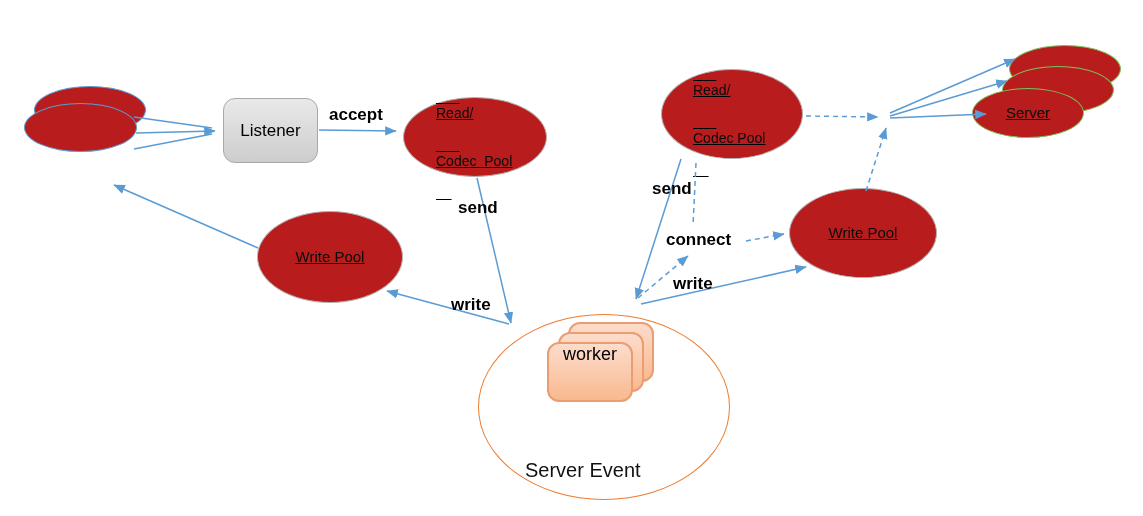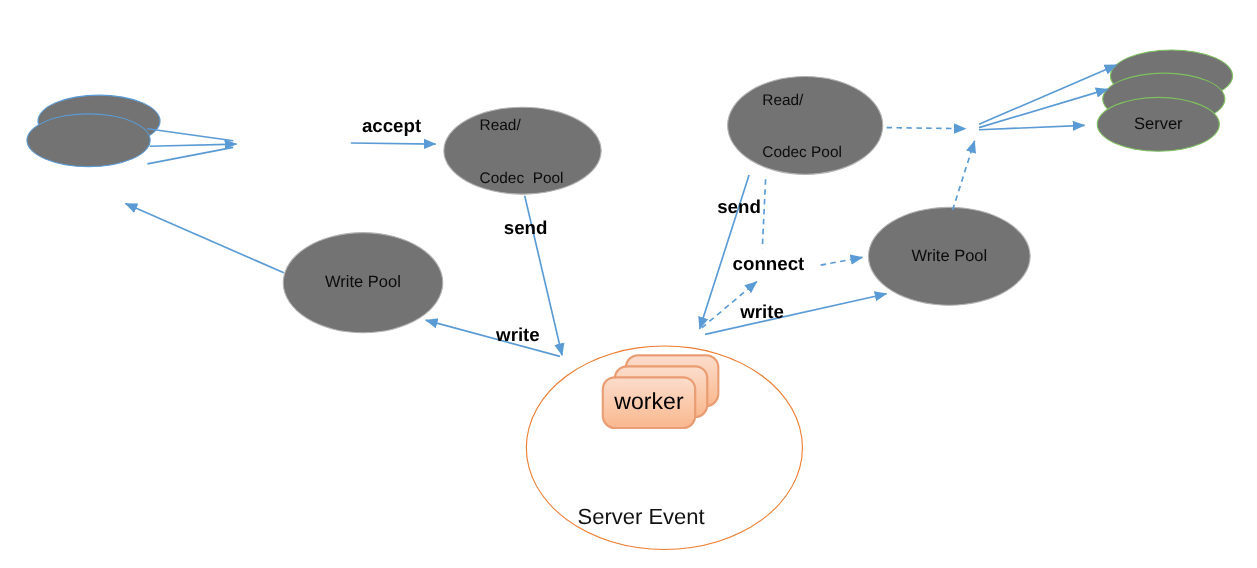--- a/index.html
+++ b/index.html
@@ -1,56 +1,59 @@
 <!DOCTYPE html>
 <html><head>
 <meta charset="utf-8">
 <style>
   html,body{margin:0;padding:0;background:#fff;}
   #canvas{
     position:relative;width:1143px;height:516px;background:#ffffff;overflow:hidden;
     font-family:"Liberation Sans", sans-serif;color:#000;
   }
   .node{position:absolute;display:flex;align-items:center;justify-content:center;box-sizing:border-box;}
-  .ellipse{border-radius:50%;background:#737373;}
+  .ellipse{border-radius:50%;background:#b91c1c;text-decoration:underline;}
   .blue-ellipse{border:1.6px solid #5b9bd5;}
   .green-ellipse{border:1.6px solid #7ec15e;}
   .gray-ellipse{border:1.4px solid #b2b2b2;}
   .node-label{font-size:15px;line-height:18px;color:#0b0b0b;}
   .pool-text{font-size:14px;line-height:16px;color:#0b0b0b;text-align:left;white-space:pre;}
   #listener{
     left:223px;top:98px;width:95px;height:65px;border-radius:12px;
     background:linear-gradient(180deg,#e9e9e9 0%,#cdcdcd 100%);
     border:1px solid #a8a8a8;font-size:17px;
   }
   #handler-ellipse{
     left:478px;top:314px;width:252px;height:186px;border-radius:50%;
     border:1.6px solid #ed7d31;background:transparent;
   }
   .worker-card{
-    position:absolute;width:86px;height:48px;border-radius:12px;box-sizing:border-box;
+    position:absolute;width:86px;height:60px;border-radius:12px;box-sizing:border-box;
     border:2px solid #ea9c72;background:linear-gradient(180deg,#fcdccb 0%,#f9b98f 100%);
-    display:flex;align-items:center;justify-content:center;font-size:21px;
+    display:flex;justify-content:center;font-size:18px;
   }
   #handler-title{
     position:absolute;left:525px;top:403px;font-size:20px;line-height:27px;
     color:#111;text-align:left;white-space:pre;
   }
   .edge-label{position:absolute;font-weight:700;font-size:17px;color:#000;}
   #edges{position:absolute;left:0;top:0;width:1143px;height:516px;pointer-events:none;z-index:5;}
   .edge-label{z-index:6;}
 </style>
 </head>
 <body>
 
 <div id="canvas">
 
   <div class="node ellipse blue-ellipse" style="left:34px;top:86px;width:112px;height:48px;"></div>
   <div class="node ellipse blue-ellipse" style="left:24px;top:103px;width:113px;height:49px;"></div>
 
+  <div class="node" id="listener">
+    <span>Listener</span>
+  </div>
 
   <div class="node ellipse gray-ellipse" style="left:403px;top:97px;width:144px;height:80px;justify-content:flex-start;">
     <div class="pool-text" style="margin-left:32px;">
       <div>Read/</div>
       <div>Codec  Pool</div>
     </div>
   </div>
 
   <div class="node ellipse gray-ellipse" style="left:257px;top:211px;width:146px;height:92px;">
     <span class="node-label">Write Pool</span>
@@ -62,21 +65,21 @@
       <div>Codec Pool</div>
     </div>
   </div>
 
   <div class="node ellipse gray-ellipse" style="left:789px;top:188px;width:148px;height:90px;">
     <span class="node-label">Write Pool</span>
   </div>
 
   <div class="node ellipse green-ellipse" style="left:1009px;top:45px;width:112px;height:48px;"></div>
   <div class="node ellipse green-ellipse" style="left:1002px;top:66px;width:112px;height:48px;"></div>
-  <div class="node ellipse green-ellipse" style="left:997px;top:88px;width:112px;height:50px;">
+  <div class="node ellipse green-ellipse" style="left:972px;top:88px;width:112px;height:50px;">
     <span class="node-label">Server</span>
   </div>
 
   <div class="node" id="handler-ellipse"></div>
   <div class="worker-card" style="left:568px;top:322px;"></div>
   <div class="worker-card" style="left:558px;top:332px;"></div>
   <div class="worker-card" style="left:547px;top:342px;">
     <span>worker</span>
   </div>
   <div id="handler-title">

